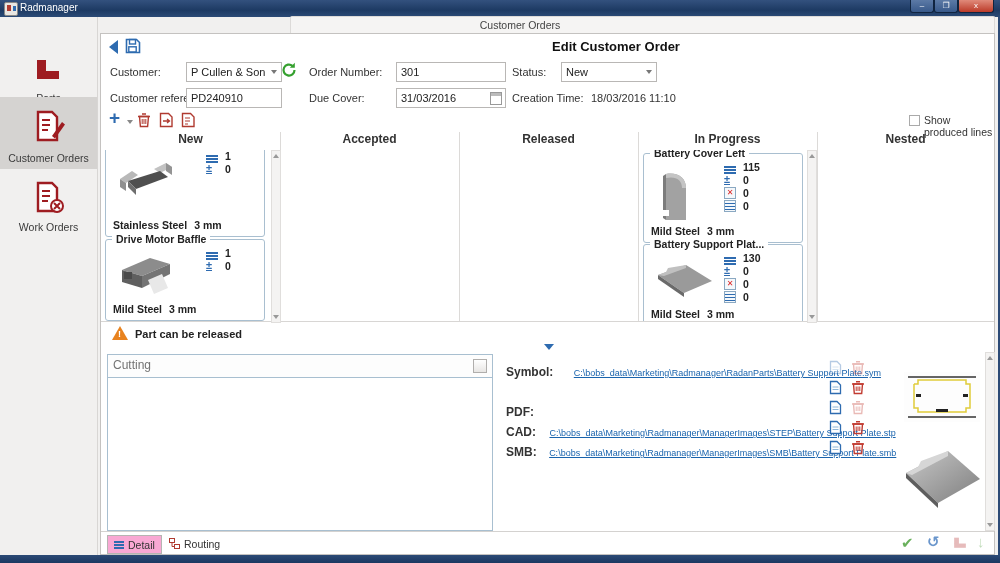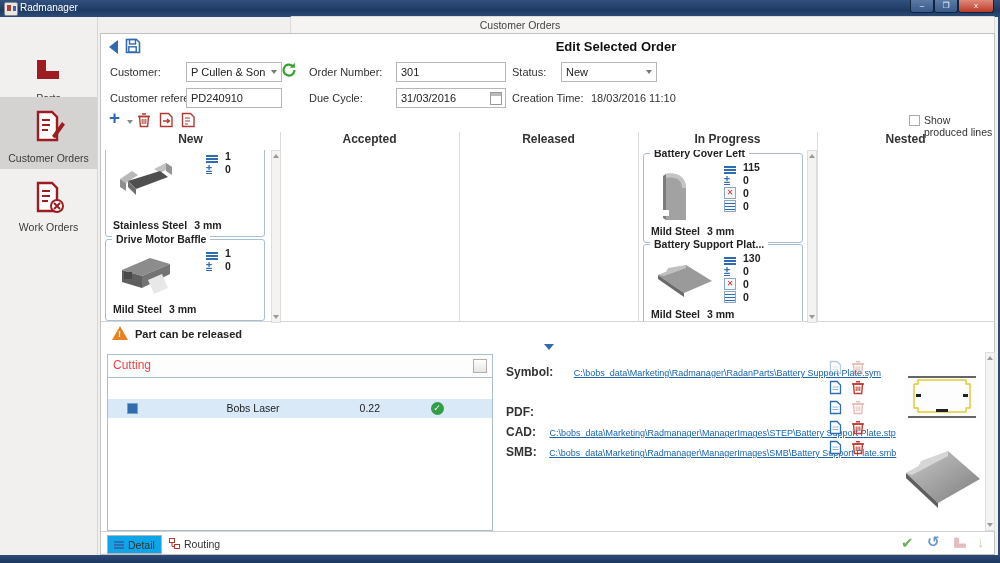--- a/index.html
+++ b/index.html
@@ -48,39 +48,39 @@
   .thumb{position:absolute;left:8px;top:14px;}
   .sbar{background:#f4f3f2;border:1px solid #e0dedc;width:8px;}
   .sarrow{position:absolute;left:1px;width:0;height:0;border-left:3px solid transparent;border-right:3px solid transparent;}
   .sarrow.up{top:3px;border-bottom:4px solid #999;}
   .sarrow.dn{bottom:3px;border-top:4px solid #999;}
   
   .warn-tri{width:0;height:0;border-left:8px solid transparent;border-right:8px solid transparent;border-bottom:14px solid #e8821e;}
   .warn-tri:after{content:"!";position:absolute;left:-2px;top:3px;color:#fff;font-size:9px;font-weight:bold;}
   
   #cuttable{left:6px;top:320px;width:384px;height:175px;border:1px solid #a8bfd0;background:#fff;}
-  #cut-title{left:5px;top:3px;font-size:12px;color:#ef4444;}
+  #cut-title{left:5px;top:3px;font-size:12px;color:#737373;}
   #cut-titlebar{left:0;top:0;width:100%;height:22px;border-bottom:1px solid #a8bfd0;background:#fdfdfd;}
   .thead{left:0;top:22px;width:100%;height:22px;display:flex;border-bottom:1px solid #a8bfd0;}
   .th{border-right:1px solid #a8bfd0;font-size:10.5px;font-weight:bold;color:#222;text-align:center;line-height:21px;white-space:nowrap;overflow:hidden;}
   .trow{left:0;top:44px;width:100%;height:19px;display:flex;background:#d9e9f8;}
   .td{font-size:10.5px;color:#222;line-height:19px;display:flex;align-items:center;justify-content:center;}
   .w1{width:48px;}.w2{width:58px;}.w3{width:78px;}.w4{width:96px;}.w5{width:98px;}
   .chk{width:9px;height:9px;background:#2e6bb0;border:1px solid #7aa0c4;}
   .gcheck{width:13px;height:13px;border-radius:50%;background:#2f9e44;color:#fff;font-size:9px;line-height:13px;text-align:center;font-weight:bold;}
   .expand-ic{right:5px;top:4px;width:12px;height:12px;border:1px solid #b0aeac;background:linear-gradient(#fff,#e8e6e4);}
   
   .frow{left:405px;height:18px;}
   .flabel{font-size:12px;color:#333;font-weight:bold;}
   .flink{font-size:9px;color:#1a64ad;text-decoration:underline;white-space:nowrap;}
   .dis{opacity:.35;}
   
   #foot-line{left:0;top:497px;width:893px;height:1px;background:#d4d2d0;}
   .ftab{top:501px;height:17px;font-size:10.5px;color:#333;display:flex;align-items:center;padding:0 6px;gap:4px;}
-  .ftab-sel{border:1px solid #b6b4b2;background:#0ea5e9;}
+  .ftab-sel{border:1px solid #b6b4b2;background:#f9a8d4;}
   .ic-detail{width:10px;height:2px;background:#2e6bb0;box-shadow:0 3px 0 #2e6bb0,0 6px 0 #2e6bb0;margin-top:-6px;}
   .footico{font-size:15px;font-weight:bold;}
   
   #bottomstrip{left:0;top:555px;width:1000px;height:8px;background:linear-gradient(#2c4a76,#1b3760);}
   #leftedge{left:0;top:17px;width:2px;height:546px;background:#2c4a76;}
   #rightedge{right:0;top:17px;width:2px;height:546px;background:#2c4a76;}
 </style>
 </head>
 <body>
 
@@ -127,40 +127,40 @@
 </div>
 
 <div class="r" id="panel">
 
   <div class="r backarrow" style="left:8px;top:6px;"></div>
   <svg class="r" style="left:24px;top:4px;" width="16" height="16" viewBox="0 0 16 16">
     <path d="M1.5 1.5h10l3 3v10h-13z" fill="none" stroke="#2e6bb0" stroke-width="1.6"></path>
     <rect x="4.5" y="1.5" width="6" height="4.5" fill="none" stroke="#2e6bb0" stroke-width="1.4"></rect>
     <rect x="3.8" y="8.8" width="7.4" height="5.2" fill="none" stroke="#2e6bb0" stroke-width="1.4"></rect>
   </svg>
-  <div class="r" style="left:435px;top:5px;width:160px;text-align:center;font-size:13px;font-weight:bold;color:#111;">Edit Selected Order</div>
+  <div class="r" style="left:435px;top:5px;width:160px;text-align:center;font-size:13px;font-weight:bold;color:#111;">Edit Customer Order</div>
 
   <div class="r lbl" style="left:9px;top:32px;">Customer:</div>
   <div class="r ipt combo" style="left:85px;top:28px;width:86px;">
     <span>P Cullen &amp; Son</span><span class="caret"></span>
   </div>
   <svg class="r" style="left:180px;top:28px;" width="16" height="16" viewBox="0 0 16 16">
     <path d="M13.5 8a5.5 5.5 0 1 1-2-4.2" fill="none" stroke="#35a02f" stroke-width="2.2"></path>
     <path d="M13.8 0.8v5h-5z" fill="#35a02f"></path>
   </svg>
   <div class="r lbl" style="left:208px;top:32px;">Order Number:</div>
   <input class="r ipt" style="left: 295px; top: 28px; width: 100px;" readonly="" value="301">
   <div class="r lbl" style="left:411px;top:32px;">Status:</div>
   <div class="r ipt combo" style="left:460px;top:28px;width:86px;">
     <span>New</span><span class="caret"></span>
   </div>
 
   <div class="r lbl" style="left:9px;top:58px;">Customer reference:</div>
   <input class="r ipt" style="left: 85px; top: 54px; width: 86px;" readonly="" value="PD240910">
-  <div class="r lbl" style="left:208px;top:58px;">Due Cycle:</div>
+  <div class="r lbl" style="left:208px;top:58px;">Due Cover:</div>
   <div class="r ipt" style="left:295px;top:54px;width:100px;">
     <span>31/03/2016</span>
     <span class="r" style="right:3px;top:3px;width:10px;height:11px;border:1px solid #999;background:linear-gradient(#bbb 3px,#fff 3px);"></span>
   </div>
   <div class="r lbl" style="left:411px;top:58px;">Creation Time:</div>
   <div class="r lbl" style="left:490px;top:58px;">18/03/2016 11:10</div>
 
   <div class="r" style="left:8px;top:76px;width:16px;height:16px;color:#2e6bb0;font-size:19px;font-weight:bold;line-height:15px;">+</div>
   <div class="r" style="left:26px;top:86px;width:0;height:0;border-left:3px solid transparent;border-right:3px solid transparent;border-top:4px solid #888;"></div>
   <svg class="r" style="left:36px;top:78px;" width="14" height="16" viewBox="0 0 14 16">
@@ -336,31 +336,20 @@
 
   <div class="r warn-tri" style="left:11px;top:292px;"></div>
   <div class="r" style="left:34px;top:294px;font-size:11px;font-weight:600;color:#222;">Part can be released</div>
   <div class="r" style="left:443px;top:310px;width:0;height:0;border-left:5px solid transparent;border-right:5px solid transparent;border-top:6px solid #2e6bb0;"></div>
 
   <div class="r" id="cuttable">
     <div class="r" id="cut-titlebar">
       <div class="r" id="cut-title">Cutting</div>
       <div class="r expand-ic"></div>
     </div>
-    <div class="r trow">
-      <div class="td w1">
-          <span class="chk"></span>
-        </div>
-      <div class="td w2"></div>
-      <div class="td w3">Bobs Laser</div>
-      <div class="td w4" style="justify-content:flex-end;padding-right:8px;box-sizing:border-box;">0.22</div>
-      <div class="td w5">
-          <span class="gcheck">✓</span>
-        </div>
-    </div>
   </div>
 
   <div class="r frow" style="top:328px;">
     <span class="flabel">Symbol:</span>
     <span class="flink" style="margin-left:16px;">C:\bobs_data\Marketing\Radmanager\RadanParts\Battery Support Plate.sym</span>
   </div>
   <svg class="r dis" style="left:728px;top:326px;" width="13" height="15" viewBox="0 0 13 15">
       <path d="M1.5 1.5h6.5l3.5 3.5v8.5H1.5z" fill="#fff" stroke="#2e6bb0" stroke-width="1.3"></path>
       <path d="M3.5 7h6M3.5 9.5h6" stroke="#8fb6d8"></path>
     </svg>

